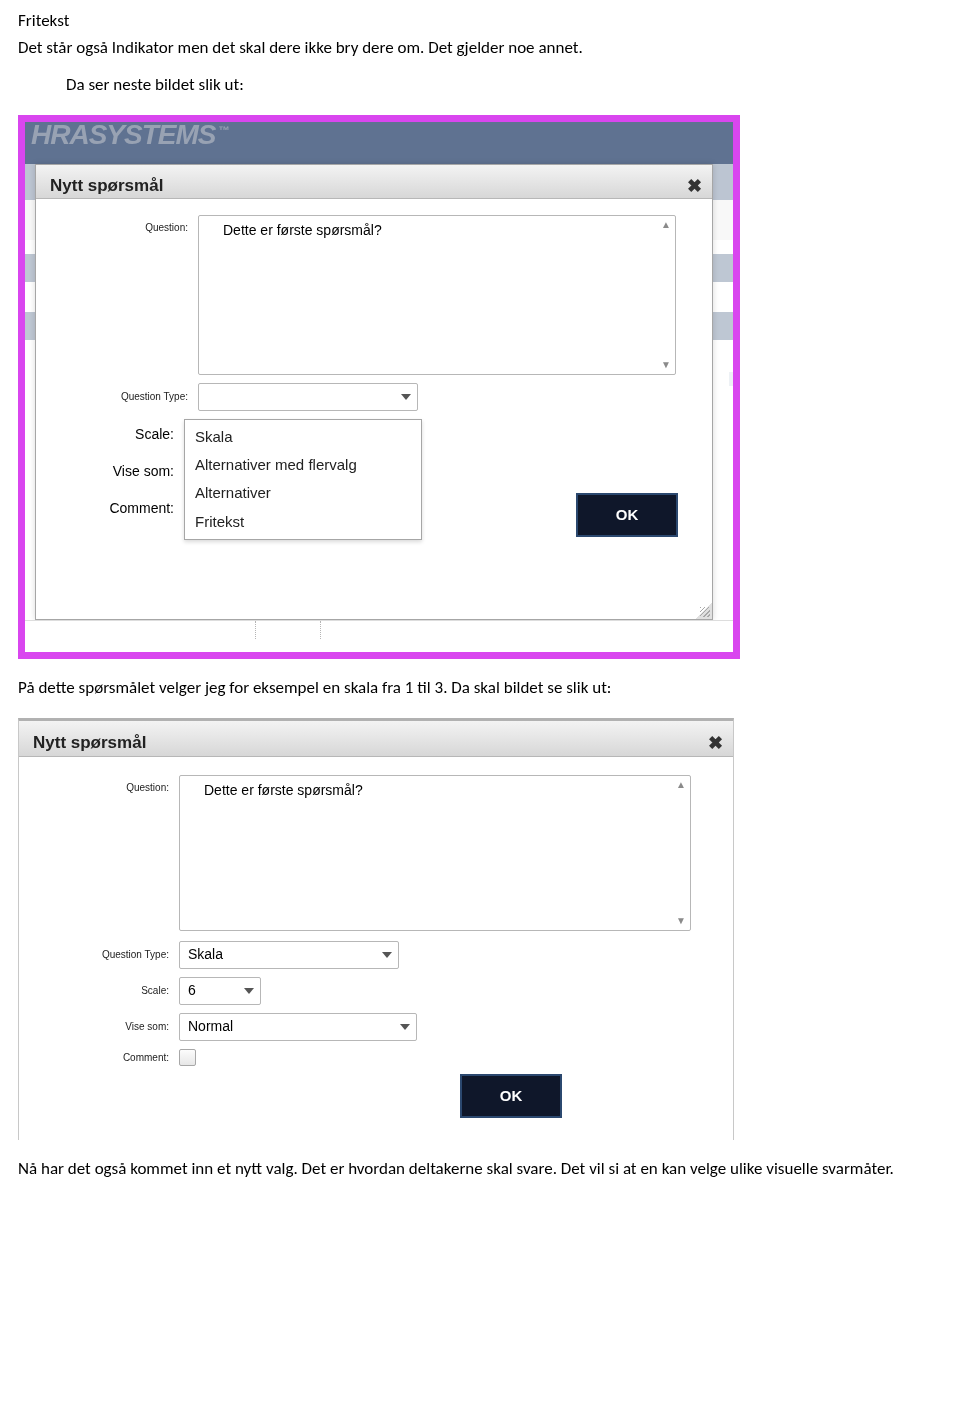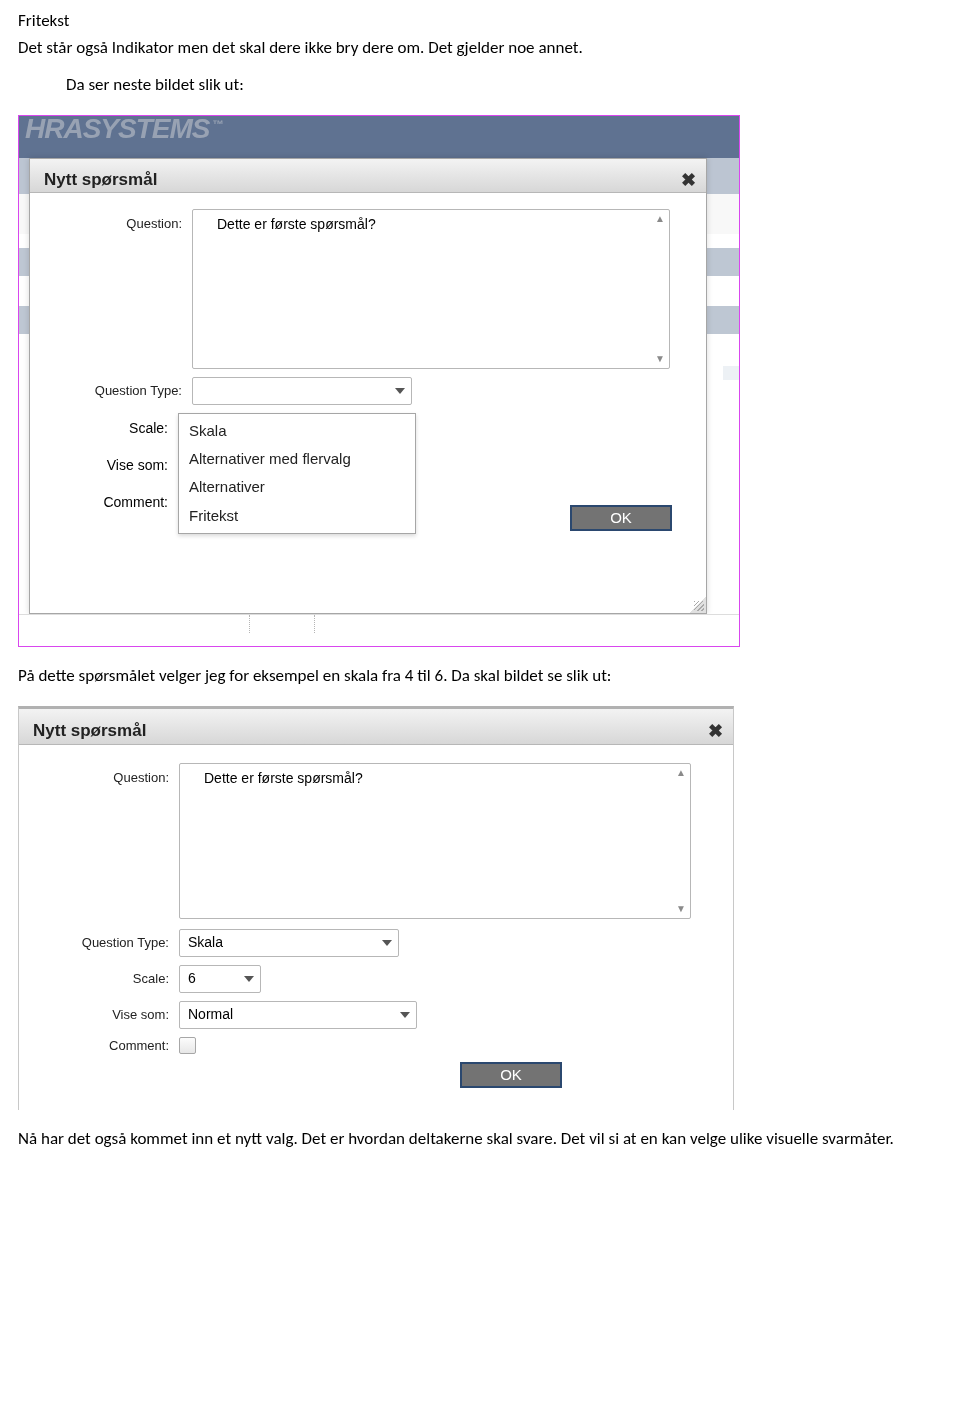--- a/index.html
+++ b/index.html
@@ -15,21 +15,21 @@
   .doc-text { margin-bottom: 4px; }
   .doc-para { margin-top: 14px; margin-bottom: 18px; margin-left: 48px; }
   .doc-para2 { margin-top: 18px; margin-bottom: 18px; }
 
   
   .shot1 {
     width: 722px;
     margin-top: 8px;
     margin-bottom: 12px;
     background: #fff;
-    border: 1px solid #d946ef;
+    border: 7px solid #d946ef;
   }
   .shot1-head {
     background: #5f7291;
     height: 42px;
     padding: 4px 6px 0 6px;
     display: flex;
     align-items: flex-end;
     border-bottom: 10px solid #5f7291;
   }
   .brand {
@@ -84,21 +84,21 @@
     font-family: Arial, sans-serif;
     font-size: 14px;
   }
   .form-row { display: flex; align-items: flex-start; margin-bottom: 8px; }
   .form-row.center { align-items: center; }
   .form-label {
     width: 148px;
     text-align: right;
     padding-right: 10px;
     color: #222;
-    font-size: 13px;
+    font-size: 10px;
     padding-top: 6px;
   }
   .textarea {
     flex: 1;
     max-width: 478px;
     height: 160px;
     border: 1px solid #b7b7b7;
     border-radius: 2px;
     padding: 5px 24px;
     font-family: Arial, sans-serif;
@@ -164,29 +164,30 @@
   }
   .side-labels div {
     text-align: right;
     padding-right: 10px;
     margin-bottom: 18px;
     font-size: 14px;
   }
   .ok-btn {
     position: absolute;
     width: 102px;
-    height: 26px;
-    background: #737373;
+    height: 44px;
+    background: #0f172a;
     color: #fff;
     display: flex;
     align-items: center;
     justify-content: center;
     font-size: 15px;
     border: 2px solid #2b486f;
     cursor: pointer;
+    font-weight: bold;
   }
   .ok-btn.pos1 { right: 34px; bottom: 82px; }
   .resize {
     position: absolute;
     right: 0; bottom: 0;
     width: 16px; height: 16px;
     background:
       linear-gradient(135deg, transparent 50%, #e0e0e0 50%);
   }
   .resize::after {
@@ -284,21 +285,21 @@
       </div>
     </div>
 
     <div class="shot1-foot">
       <div class="tick"></div>
       <div class="tick tick2"></div>
     </div>
   </div>
 </div>
 
-<div class="doc-para2">På dette spørsmålet velger jeg for eksempel en skala fra 4 til 6. Da skal bildet se slik ut:</div>
+<div class="doc-para2">På dette spørsmålet velger jeg for eksempel en skala fra 1 til 3. Da skal bildet se slik ut:</div>
 
 <div class="shot2">
   <div class="dlg-title">
     <span>Nytt spørsmål</span>
     <span class="spacer"></span>
     <span class="dlg-close">✖</span>
   </div>
   <div class="dlg-body">
     <div class="form-row">
       <div class="form-label">Question:</div>

